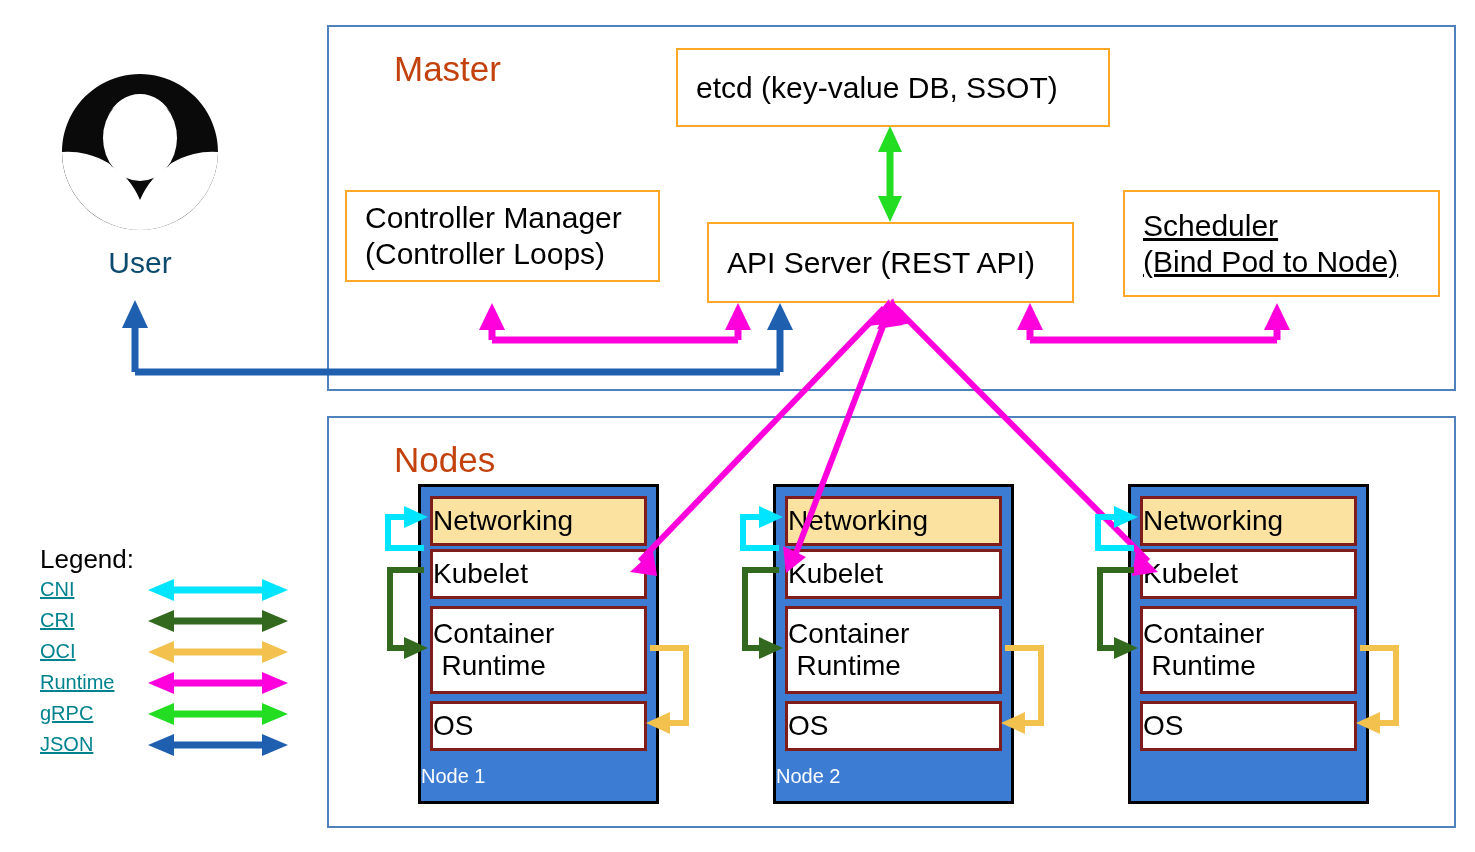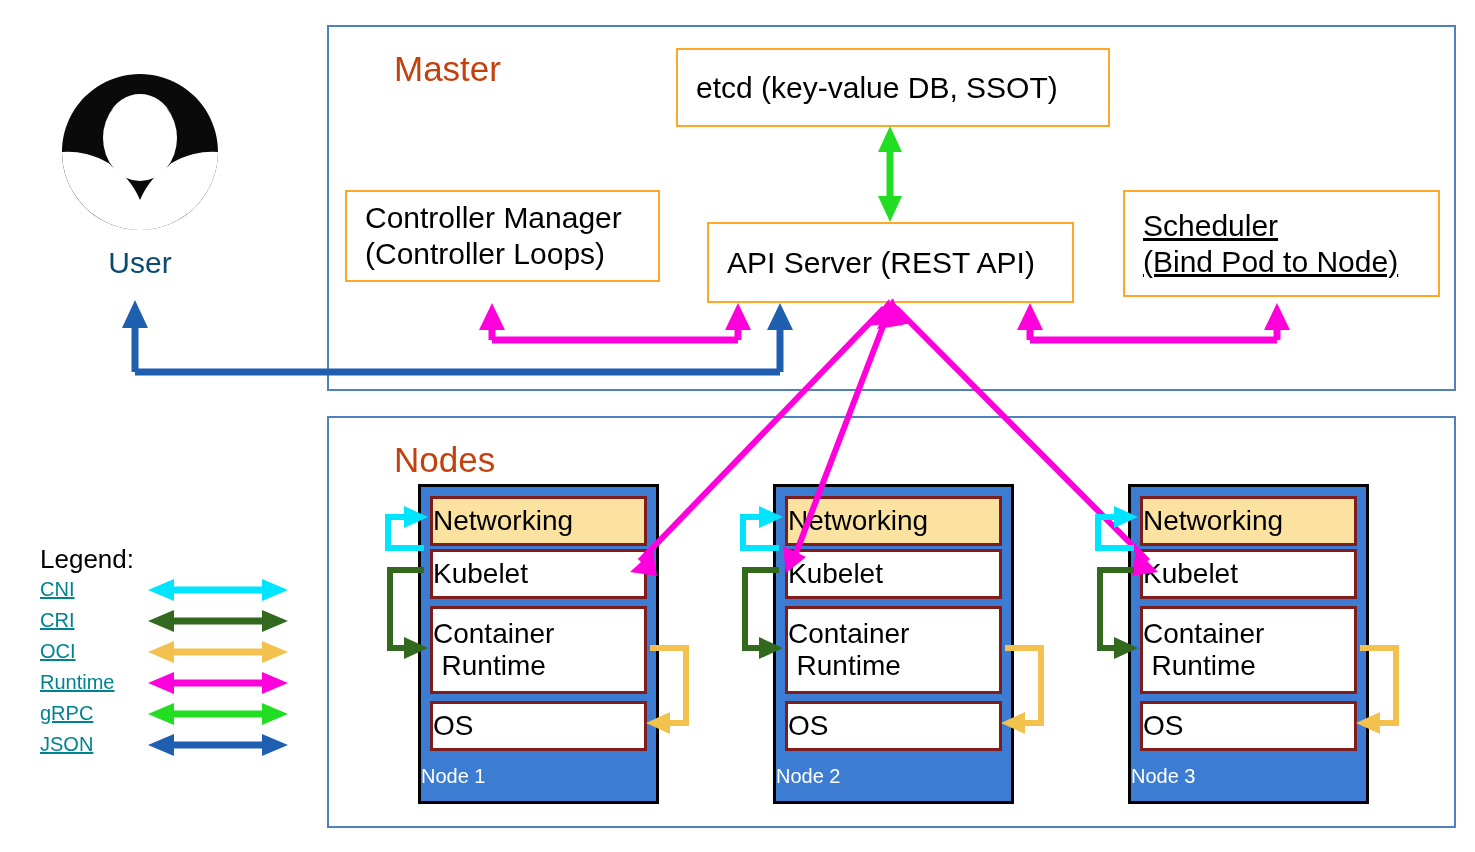--- a/index.html
+++ b/index.html
@@ -120,21 +120,20 @@
     <div class="node-inner" style="left:9px;top:62px;width:217px;height:50px;">
       <span class="ntext">Kubelet</span>
     </div>
     <div class="node-inner" style="left:9px;top:119px;width:217px;height:88px;">
       <span class="ntext">Container
 Runtime</span>
     </div>
     <div class="node-inner" style="left:9px;top:214px;width:217px;height:50px;">
       <span class="ntext">OS</span>
     </div>
-    <div class="node-label" style="left:0;top:277px;">Node 3</div>
   </div>
 
   <div class="legend" style="left:40px;top:500px;width:270px;margin-top:44px;">
     <div class="legend-title">Legend:</div>
 
     <div class="legend-row">
       <span class="legend-label">CNI</span>
       <svg class="legend-arrow" viewBox="0 0 140 24">
         <line x1="22" y1="12" x2="118" y2="12" stroke="#00E5FF" stroke-width="7"></line>
         <polygon points="0,12 26,1 26,23" fill="#00E5FF"></polygon>

